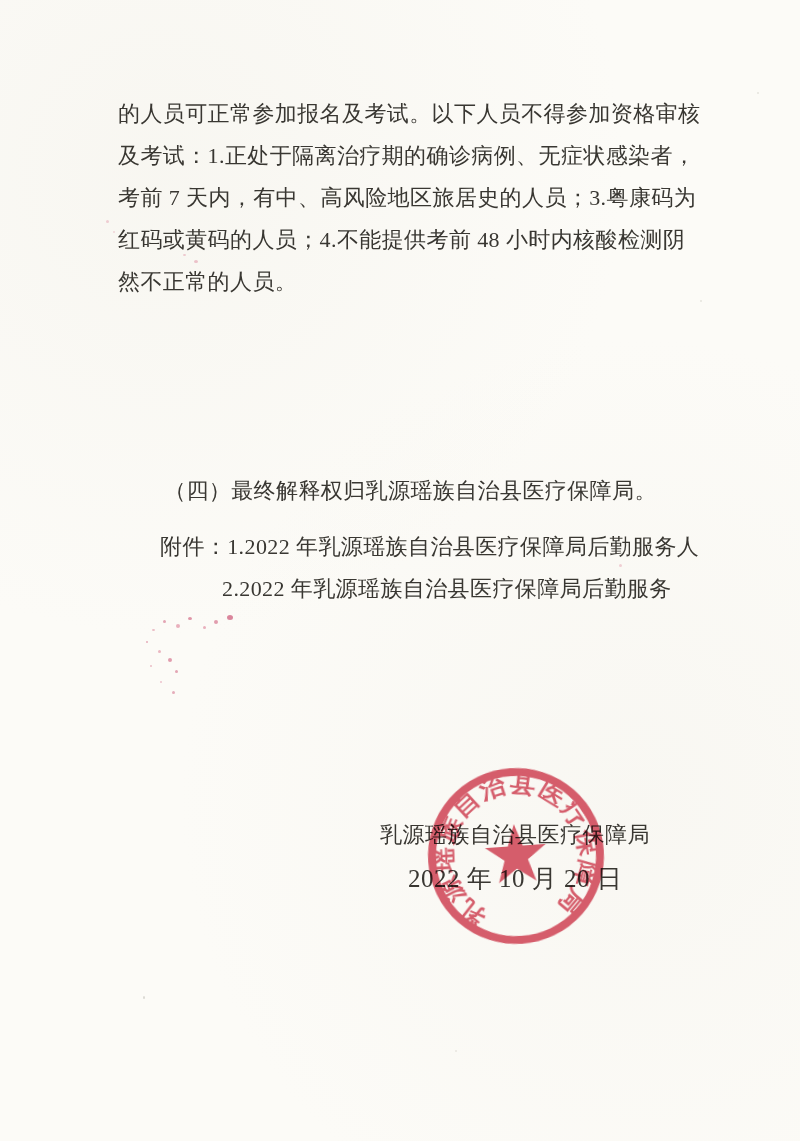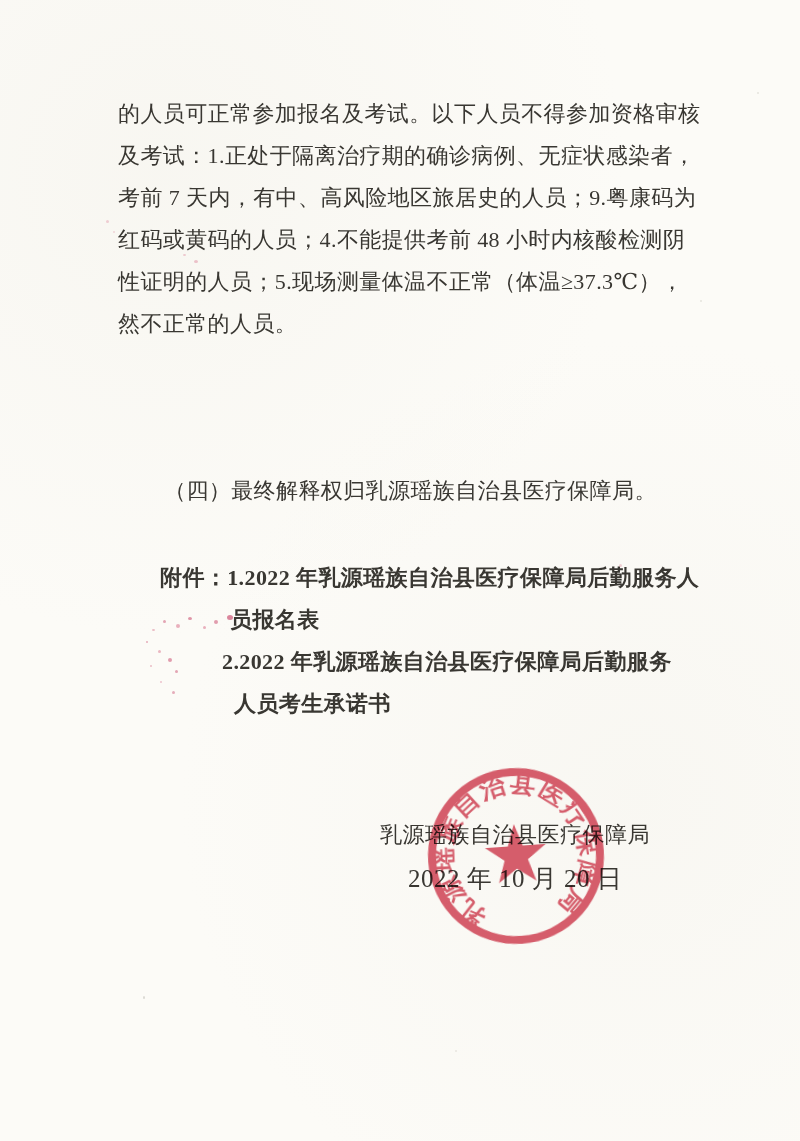--- a/index.html
+++ b/index.html
@@ -26,21 +26,21 @@
     color:#393732;
   }
   .para1{
     position:absolute;left:118px;top:93px;width:600px;
   }
   .para2{
     position:absolute;left:118px;top:470px;width:600px;
     padding-left:46px;box-sizing:border-box;font-family:Liberation Serif, serif;
   }
   .attach{
-    position:absolute;left:160px;top:557px;width:560px;font-weight:bold;
+    position:absolute;left:160px;top:526px;width:560px;
   }
   .attach .ind1{padding-left:70px;}
   .attach .ind2{padding-left:62px;}
   .attach .ind3{padding-left:74px;}
   .sig{
     position:absolute;left:330px;top:814px;width:370px;
     text-align:center;
   }
   .sig-org{
     font-size:22px;line-height:42px;letter-spacing:0.5px;white-space:pre;
@@ -66,33 +66,30 @@
   .speck.g1{background:#b9b7b0;}
 </style>
 </head>
 <body>
 
 <div class="page">
 
   <div class="para1">
     <div class="tline">的人员可正常参加报名及考试。以下人员不得参加资格审核</div>
     <div class="tline">及考试：1.正处于隔离治疗期的确诊病例、无症状感染者，</div>
-    <div class="tline">考前 7 天内，有中、高风险地区旅居史的人员；9.粤康码为</div>
+    <div class="tline">考前 7 天内，有中、高风险地区旅居史的人员；3.粤康码为</div>
     <div class="tline">红码或黄码的人员；4.不能提供考前 48 小时内核酸检测阴</div>
-    <div class="tline">性证明的人员；5.现场测量体温不正常（体温≥37.3℃），</div>
     <div class="tline">然不正常的人员。</div>
   </div>
 
   <div class="para2 tline">（四）最终解释权归乳源瑶族自治县医疗保障局。</div>
 
   <div class="attach">
     <div class="tline">附件：1.2022 年乳源瑶族自治县医疗保障局后勤服务人</div>
-    <div class="tline ind1">员报名表</div>
     <div class="tline ind2">2.2022 年乳源瑶族自治县医疗保障局后勤服务</div>
-    <div class="tline ind3">人员考生承诺书</div>
   </div>
 
   <div class="sig">
     <div class="sig-org">乳源瑶族自治县医疗保障局</div>
     <div class="sig-date">2022 年 10 月 20 日</div>
   </div>
 
   <svg class="seal" viewBox="0 0 200 200" xmlns="http://www.w3.org/2000/svg">
     <circle cx="100" cy="100" r="84" fill="none" stroke-width="8" stroke="#d5495c"></circle>
     <path id="sealTextArc" d="M 68 155.4 A 64 64 0 1 1 132 155.4" fill="none"></path>

